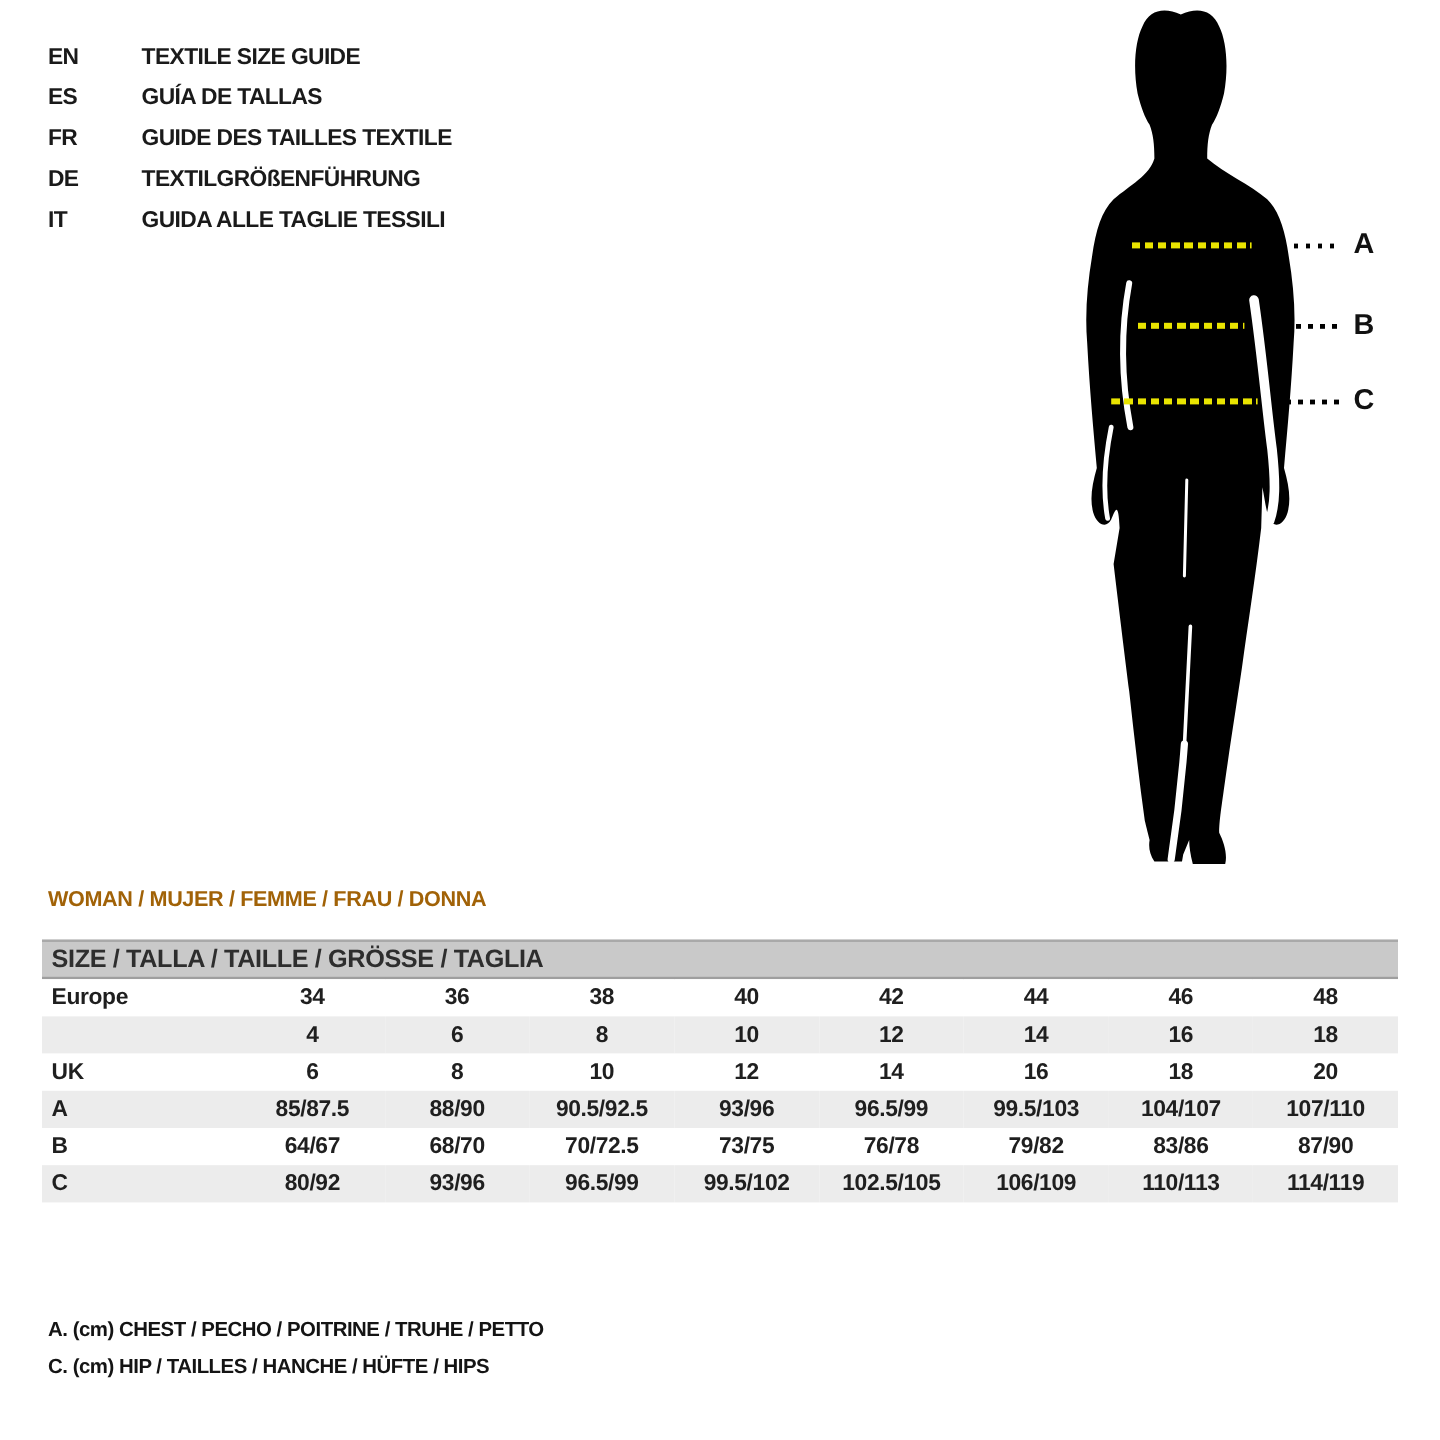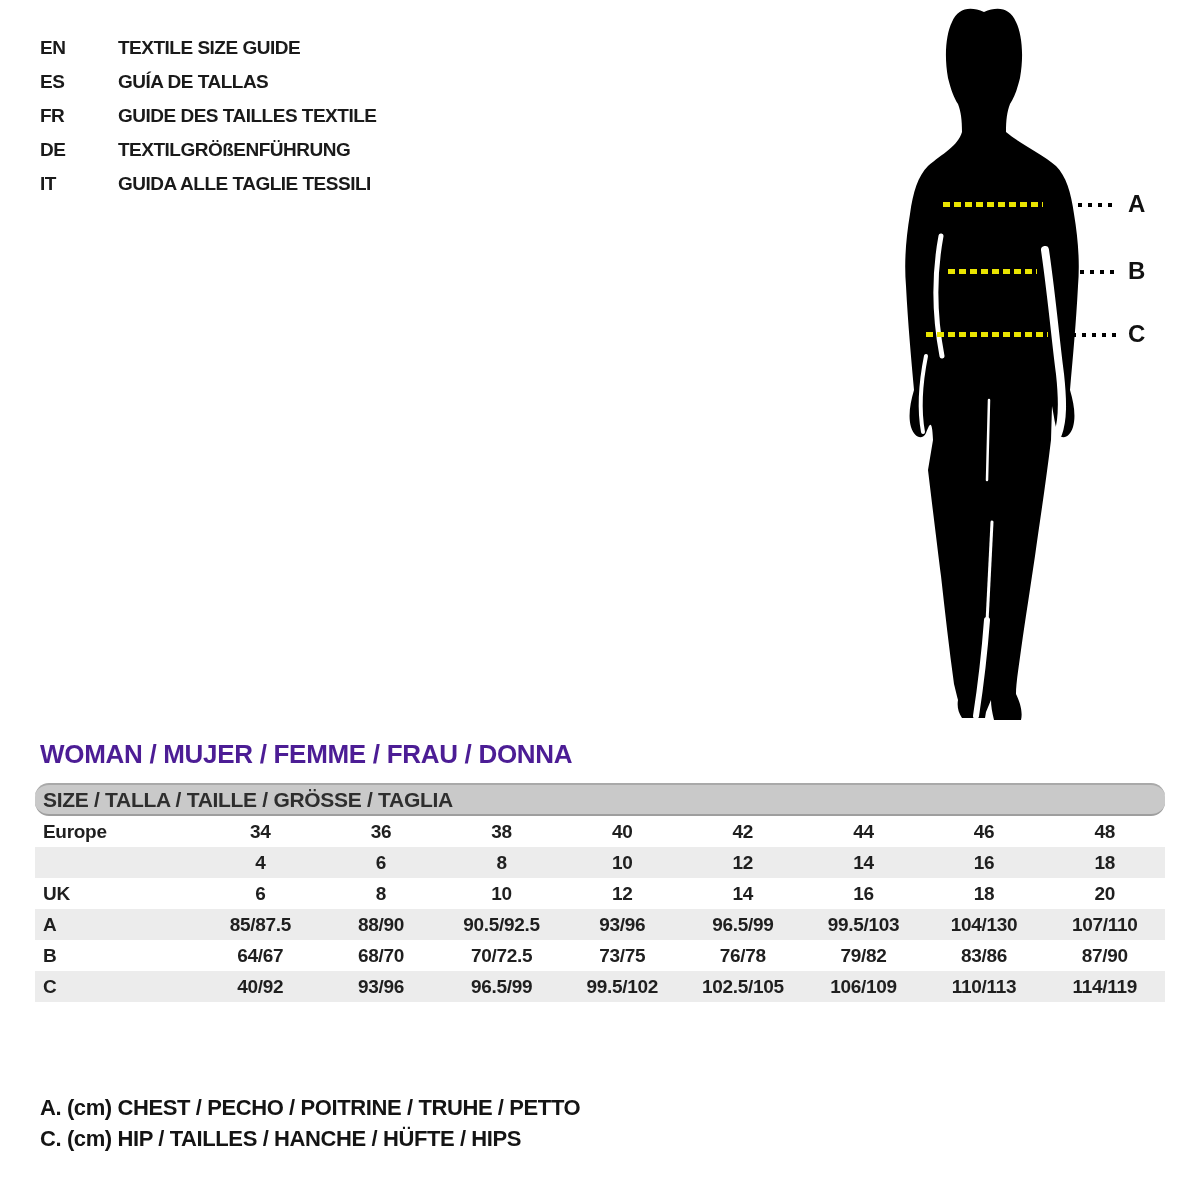--- a/index.html
+++ b/index.html
@@ -29,21 +29,21 @@
   .dash-yellow { height: 5px; }
   .dash-black { height: 4px; }
   .measure-letter {
     position: absolute; font-weight: bold; font-size: 24px; color: #111;
     width: 30px; text-align: left;
   }
 
   
   .woman-heading {
     position: absolute; left: 40px; top: 739px;
-    font-weight: bold; font-size: 26px; letter-spacing: -0.3px; color: #4c1d95;
+    font-weight: bold; font-size: 18px; letter-spacing: -0.3px; color: #a16207;
     white-space: nowrap;
   }
 
   
   .size-table-wrap { position: absolute; left: 35px; top: 783px; width: 1130px; }
   .size-table-header {
     height: 33px; line-height: 30px;
     padding-left: 8px;
     font-weight: bold; font-size: 21px; letter-spacing: -0.3px;
     color: #2e2e2e;
@@ -60,21 +60,21 @@
   }
   table.size-table td.row-label { text-align: left; padding-left: 8px; }
   table.size-table col.label-col { width: 165px; }
   tr.shaded td { background: #ececec; }
   tr.plain td  { background: #ffffff; }
 
   
   .legend { position: absolute; left: 40px; top: 1092px; }
   .legend-row {
     height: 31px; display: flex; align-items: center;
-    font-weight: bold; font-size: 22px; letter-spacing: -0.4px; color: #141414;
+    font-weight: bold; font-size: 17px; letter-spacing: -0.4px; color: #141414;
     white-space: nowrap;
   }
 </style>
 </head>
 <body>
 
 <div class="canvas">
 
   <div class="lang-list">
     <div class="lang-row">
@@ -157,21 +157,21 @@
     <div class="measure-letter" style="left:258px; top:257px;">B</div>
 
     <div class="measure-line dash-yellow" style="left:56px; top:332px; width:122px; background:repeating-linear-gradient(90deg,#e9e400 0 7px,transparent 7px 11px);"></div>
     <div class="measure-line dash-black" style="left:202px; top:333px; width:44px; background:repeating-linear-gradient(90deg,#000 0 4px,transparent 4px 10px);"></div>
     <div class="measure-letter" style="left:258px; top:320px;">C</div>
   </div>
 
   <div class="woman-heading">WOMAN / MUJER / FEMME / FRAU / DONNA</div>
 
   <div class="size-table-wrap">
-    <div class="size-table-header" style="background:#c9c9c9;border-radius:14px;">SIZE / TALLA / TAILLE / GRÖSSE / TAGLIA</div>
+    <div class="size-table-header" style="background:#c9c9c9;">SIZE / TALLA / TAILLE / GRÖSSE / TAGLIA</div>
     <table class="size-table">
       <colgroup>
         <col class="label-col">
           <col>
           <col>
           <col>
           <col>
           <col>
           <col>
           <col>
@@ -212,37 +212,37 @@
           <td>20</td>
         </tr>
         <tr class="shaded">
           <td class="row-label">A</td>
           <td>85/87.5</td>
           <td>88/90</td>
           <td>90.5/92.5</td>
           <td>93/96</td>
           <td>96.5/99</td>
           <td>99.5/103</td>
-          <td>104/130</td>
+          <td>104/107</td>
           <td>107/110</td>
         </tr>
         <tr class="plain">
           <td class="row-label">B</td>
           <td>64/67</td>
           <td>68/70</td>
           <td>70/72.5</td>
           <td>73/75</td>
           <td>76/78</td>
           <td>79/82</td>
           <td>83/86</td>
           <td>87/90</td>
         </tr>
         <tr class="shaded">
           <td class="row-label">C</td>
-          <td>40/92</td>
+          <td>80/92</td>
           <td>93/96</td>
           <td>96.5/99</td>
           <td>99.5/102</td>
           <td>102.5/105</td>
           <td>106/109</td>
           <td>110/113</td>
           <td>114/119</td>
         </tr>
       </tbody>
     </table>

